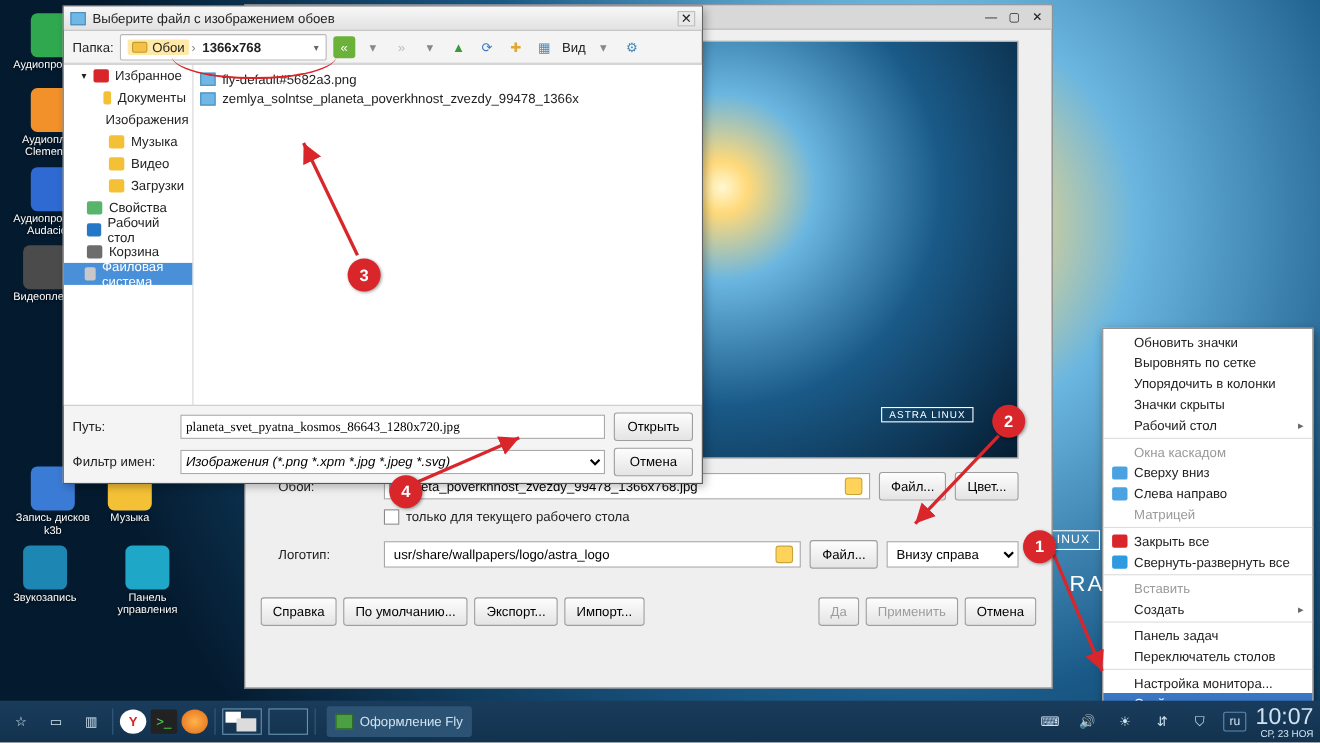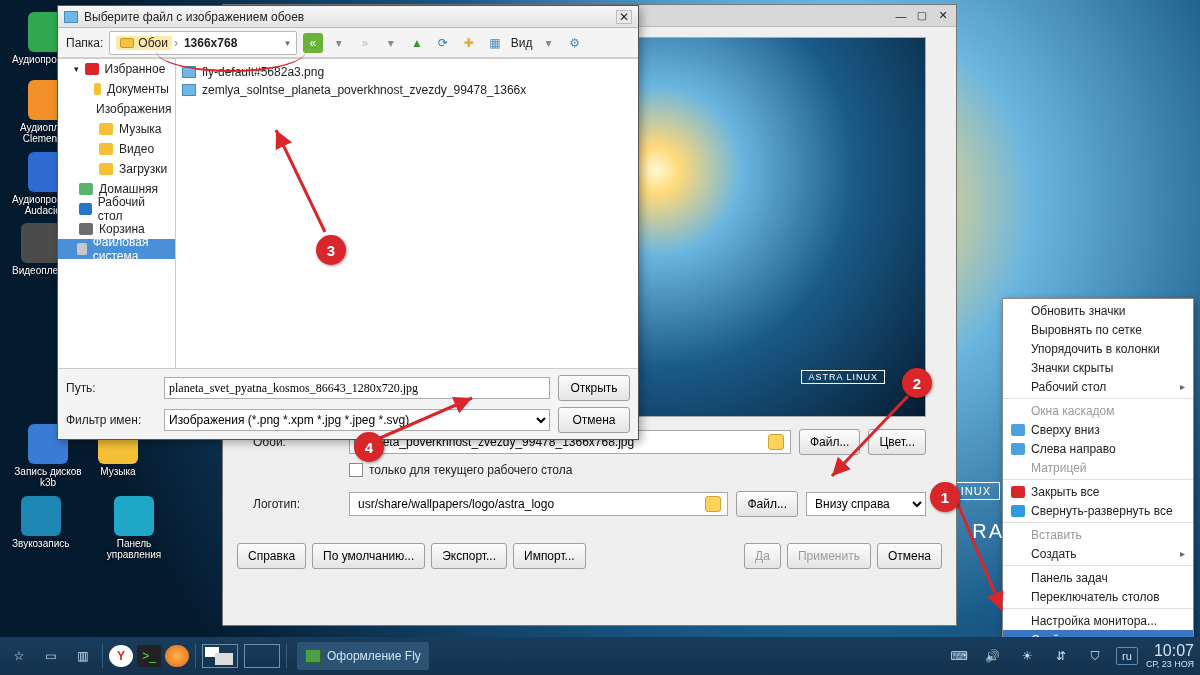--- a/index.html
+++ b/index.html
@@ -105,21 +105,21 @@
   .place { display:flex; align-items:center; gap:6px; padding:2px 6px; font-size:12px; height:20px;}
   .place.sel { background:#4a90d9; color:#fff; }
   .place .pic { width:14px;height:12px; display:inline-block; border-radius:2px;}
   .filelist { flex:1; background:#fff; padding:4px; }
   .file { display:flex; align-items:center; gap:6px; padding:1px 2px; font-size:12px; height:18px; }
   .file .fic { width:14px; height:12px; background:#6fb8e6; border:1px solid #4a8ab8; display:inline-block;}
   .chooser-bottom { padding:6px 8px; display:flex; flex-direction:column; gap:6px; border-top:1px solid #ccc;}
   .brow { display:flex; align-items:center; gap:8px;}
   .brow .bl { width:90px; }
   .brow input { flex:1; height:22px; border:1px solid #aaa; padding:2px 4px; font-size:12px;font-family:Liberation Serif, serif;}
-  .brow select { flex:1; height:22px; border:1px solid #aaa; font-size:12px; background:#fff;}
+  .brow select { flex:1; height:22px; border:1px solid #aaa; font-size:12px; background:#fff;font-style:italic;}
 
   
   .ctx {
     position: absolute; right: 6px; top: 298px; width: 192px;
     background:#fff; border:1px solid #888; box-shadow:2px 3px 8px rgba(0,0,0,.4);
     z-index:40; font-size:12px; padding:2px 0;
   }
   .ctx .mi { display:flex; align-items:center; gap:6px; padding:2px 8px; height:19px; }
   .ctx .mi.hl { background:#3a76c4; color:#fff; }
   .ctx .mi.dis { color:#9a9a9a; }
@@ -288,21 +288,21 @@
     <span>Видео</span>
   </div>
   <div class="place " style="padding-left:26px">
     <span style="width:9px;display:inline-block;"></span>
     <span class="pic" style="background:#f4c136"></span>
     <span>Загрузки</span>
   </div>
   <div class="place " style="padding-left:6px">
     <span style="width:9px;display:inline-block;"></span>
     <span class="pic" style="background:#58b46a"></span>
-    <span>Домашняя</span>
+    <span>Свойства</span>
   </div>
   <div class="place " style="padding-left:6px">
     <span style="width:9px;display:inline-block;"></span>
     <span class="pic" style="background:#2478c7"></span>
     <span>Рабочий стол</span>
   </div>
   <div class="place " style="padding-left:6px">
     <span style="width:9px;display:inline-block;"></span>
     <span class="pic" style="background:#6d6d6d"></span>
     <span>Корзина</span>
@@ -478,17 +478,17 @@
     <span>Оформление Fly</span>
   </div>
   <div class="tb-right">
     <div class="tb-icon">⌨</div>
     <div class="tb-icon">🔊</div>
     <div class="tb-icon">☀</div>
     <div class="tb-icon">⇵</div>
     <div class="tb-icon">⛉</div>
     <div class="tb-lang">ru</div>
     <div class="tb-time">
-      <div style="font-size:16px;">10:07</div>
+      <div style="font-size:21px;">10:07</div>
       <div style="font-size:9px;">СР, 23 НОЯ</div>
     </div>
   </div>
 </div>
 
 </body></html>

